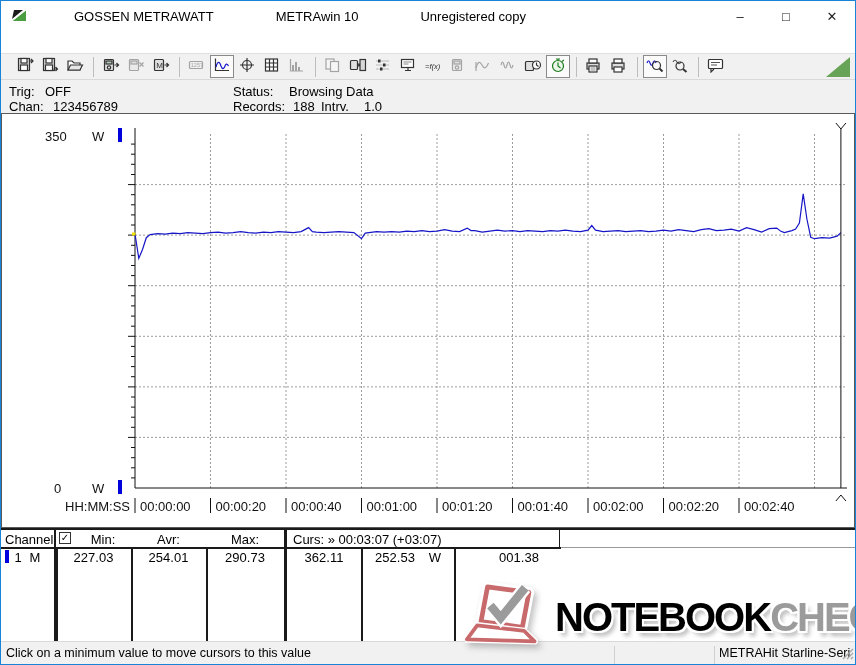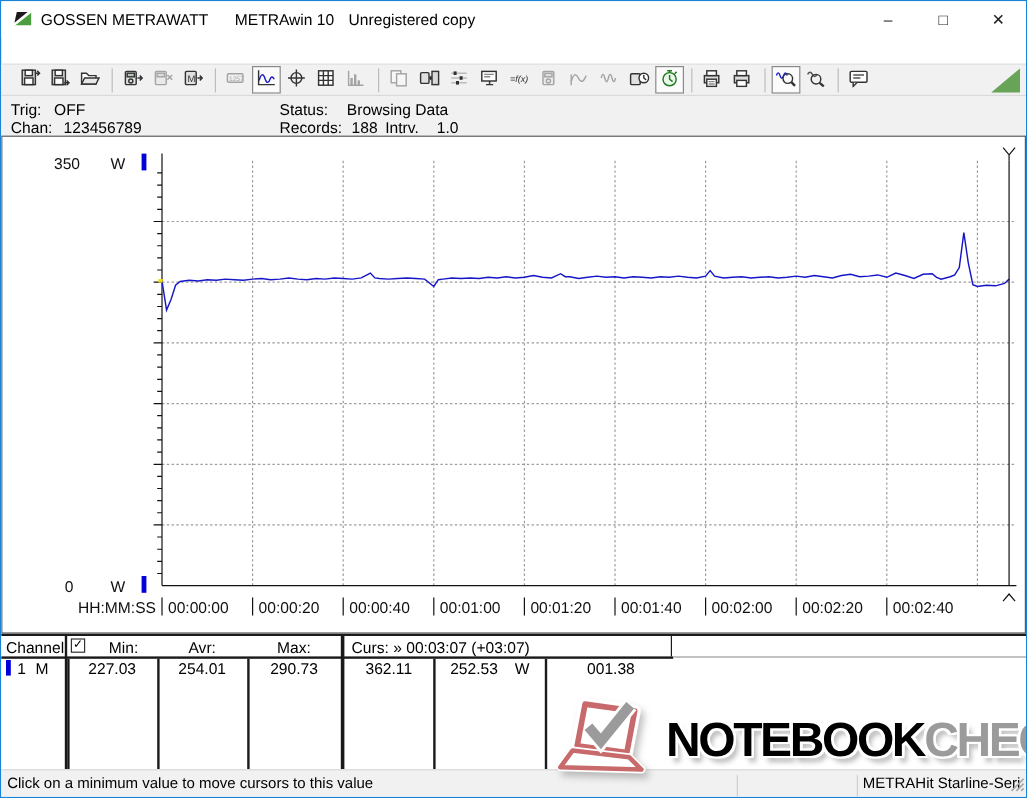--- a/index.html
+++ b/index.html
@@ -3,25 +3,25 @@
 <meta charset="utf-8">
 <style>
   html,body{margin:0;padding:0;background:#888;}
   *{box-sizing:border-box;}
   #app{
     position:relative;width:856px;height:665px;margin:0;
     background:#fff;border:1px solid #1883d7;overflow:hidden;
     font-family:"Liberation Sans",sans-serif;color:#000;
   }
   
-  .titlebar{position:absolute;left:0;top:0;width:854px;height:30px;background:#fff;display:flex;align-items:center;}
+  .titlebar{position:absolute;left:0;top:0;width:854px;height:30px;background:#fff;display:flex;align-items:center;gap:40px;}
   .appicon{margin-left:10px;width:17px;height:17px;display:inline-block;}
   .t1{margin-left:6px;font-size:13px;}
   .t2{margin-left:22px;font-size:13px;}
-  .t3{margin-left:12px;font-size:13px;}
+  .t3{margin-left:22px;font-size:13px;}
   .wctrls{position:absolute;right:0;top:0;height:30px;display:flex;}
   .wbtn{width:46px;height:30px;display:flex;align-items:center;justify-content:center;font-size:13px;color:#222;cursor:default;}
   
   .menubar{position:absolute;left:0;top:30px;width:854px;height:22px;background:#fff;display:flex;align-items:center;padding-left:8px;font-size:13px;}
   .menuitem{margin-right:11px;padding:1px 2px;}
   .menuitem u{text-decoration:underline;}
   
   .toolbar{position:absolute;left:0;top:52px;width:854px;height:27px;background:#f1f1f1;border-top:1px solid #e0e0e0;border-bottom:1px solid #dadada;display:flex;align-items:center;padding-left:12px;}
   .tbtn{width:24px;height:23px;display:flex;align-items:center;justify-content:center;border:1px solid transparent;background:transparent;padding:0;margin-right:1px;}
   .tbtn.pressed{background:#fbfbfb;border:1px solid #8a8a8a;}
@@ -393,21 +393,21 @@
     <span class="tval" style="left:55px;width:75px">227.03</span>
     <span class="vline" style="left:130px;top:19px;height:92px"></span>
     <span class="tval" style="left:130px;width:75px">254.01</span>
     <span class="vline" style="left:205px;top:19px;height:92px"></span>
     <span class="tval" style="left:205px;width:78px">290.73</span>
     <span class="tval" style="left:286px;width:74px">362.11</span>
     <span class="vline" style="left:360px;top:19px;height:92px"></span>
     <span class="tval" style="left:360px;width:68px">252.53</span>
     <span class="tval" style="left:424px;width:20px">W</span>
     <span class="vline" style="left:453px;top:19px;height:92px"></span>
-    <span class="tval" style="left:468px;width:60px;text-align:right">001.38</span>
+    <span class="tval" style="left:488px;width:60px;text-align:center">001.38</span>
   </div>
 
   <div class="logo">
     <span style="filter:drop-shadow(3px 4px 3px rgba(100,100,100,.4));">
       <svg viewBox="0 0 100 74" width="94" height="70">
         <path d="M24 7 L68 13 L61 50 L17 44 Z" fill="#fff" stroke="#fff" stroke-width="11" stroke-linejoin="round"></path>
         <path d="M24 7 L68 13 L61 50 L17 44 Z" fill="#fff" stroke="#c8696b" stroke-width="5" stroke-linejoin="round"></path>
         <path d="M13 48 L63 54 L74 65 L2 63 Z" fill="#fff" stroke="#fff" stroke-width="7" stroke-linejoin="round"></path>
         <path d="M13 48 L63 54 L74 65 L2 63 Z" fill="#fff" stroke="#c8696b" stroke-width="4" stroke-linejoin="round"></path>
         <path d="M27 27 L38 40 L64 8" stroke="#fff" stroke-width="14" fill="none"></path>

